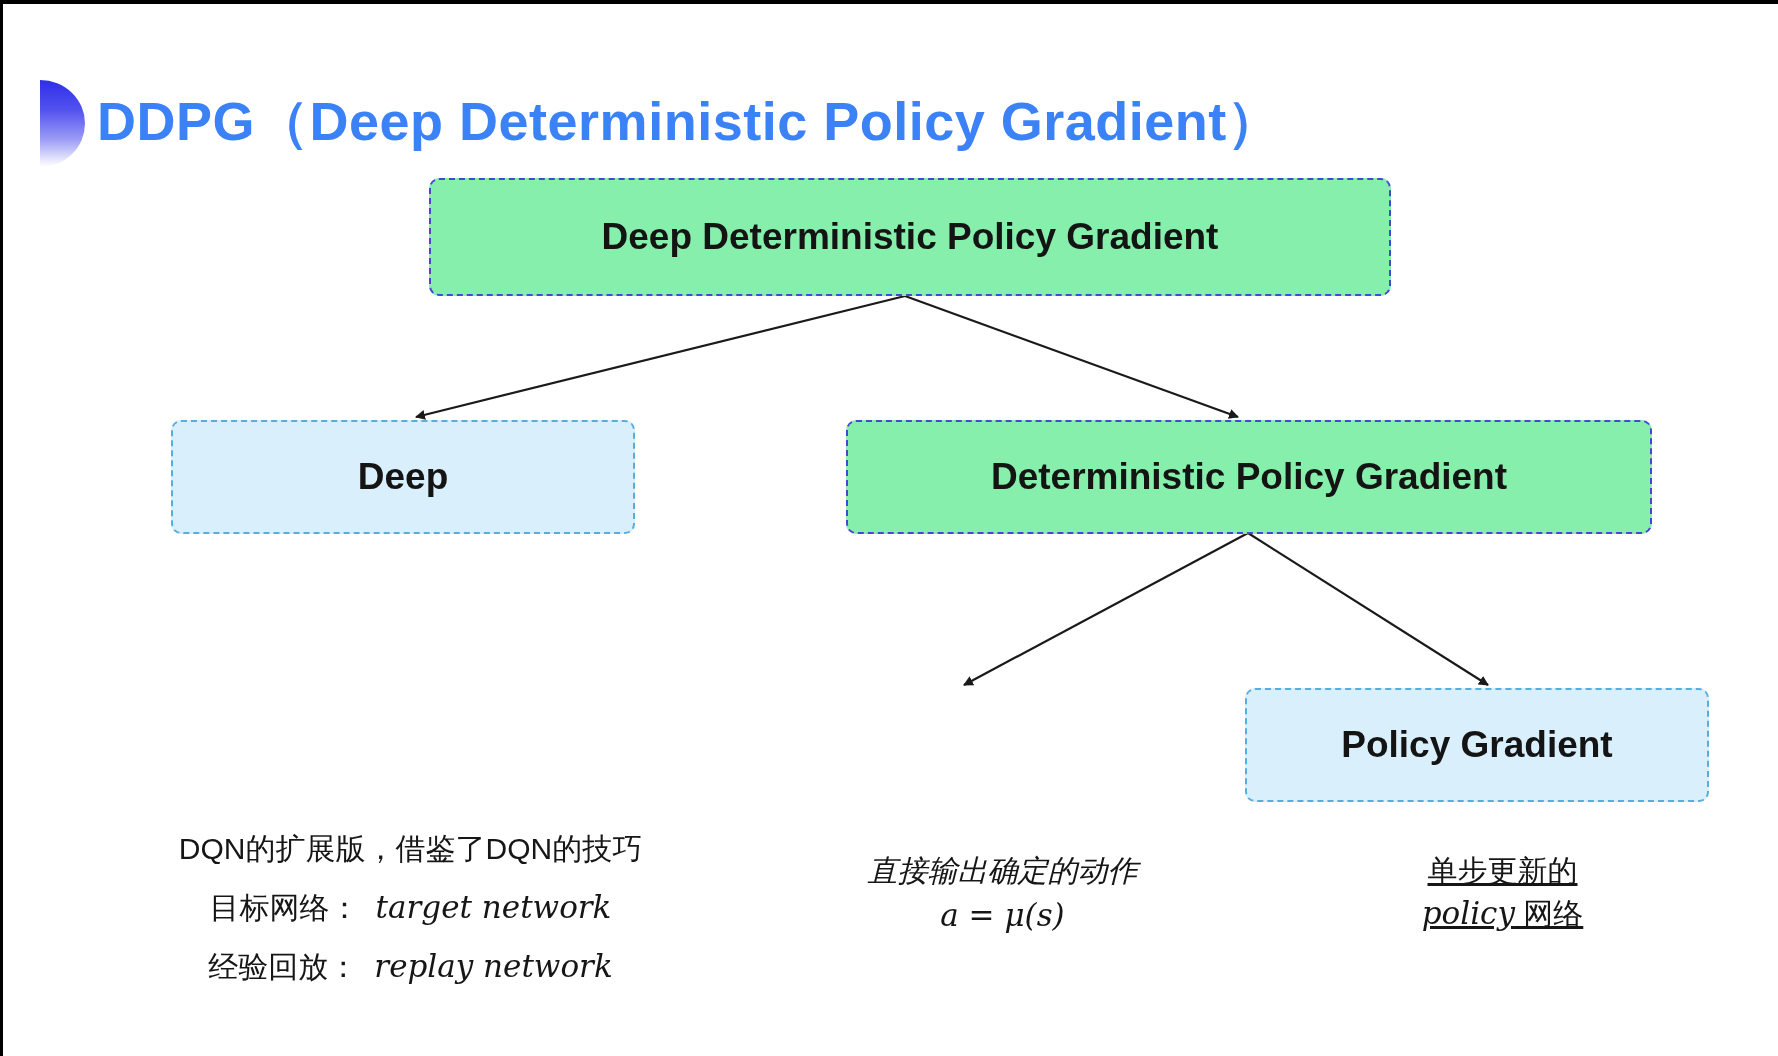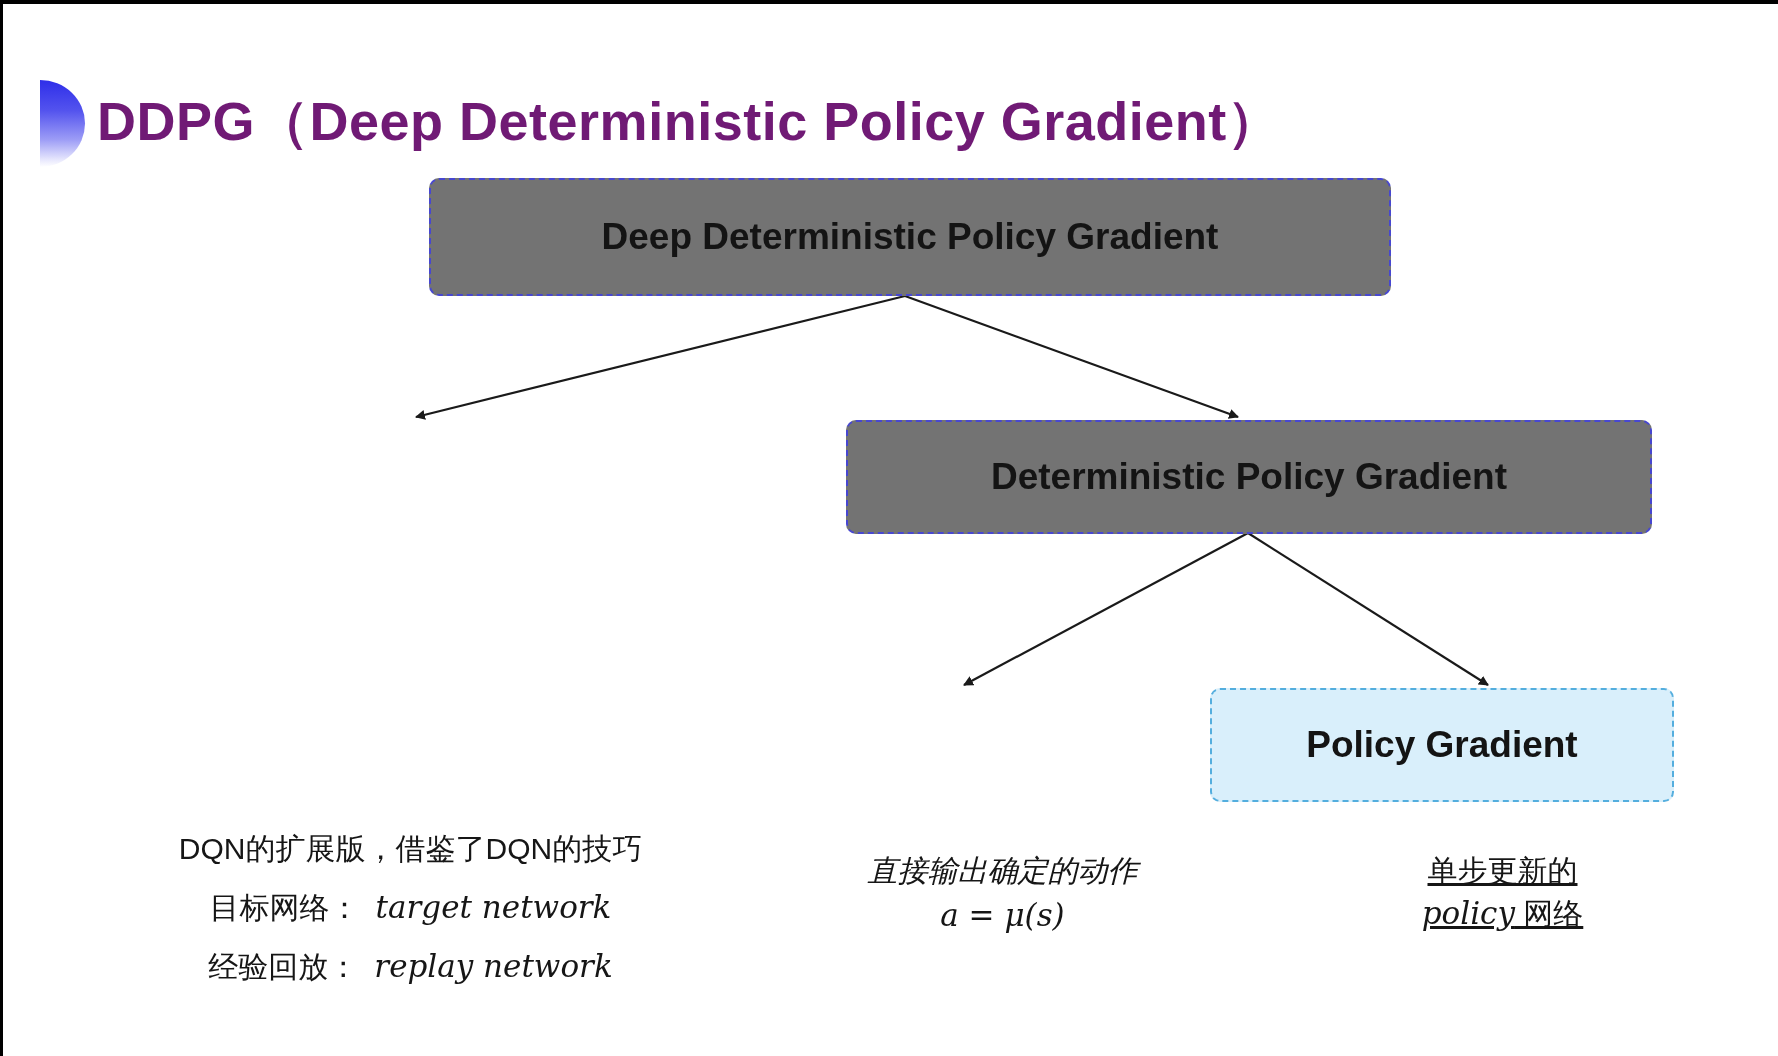--- a/index.html
+++ b/index.html
@@ -31,21 +31,21 @@
     left: 40px; top: 80px;
     width: 45px; height: 87px;
     border-radius: 0 100% 100% 0 / 0 50% 50% 0;
     background: linear-gradient(180deg, #2e2ee9 0%, #5353ee 35%, #9b9bf6 68%, #e8e8fd 92%, #ffffff 100%);
   }
   .page-title {
     position: absolute;
     left: 97px; top: 86px;
     font-size: 54px;
     font-weight: 600;
-    color: #701a75;
+    color: #3b82f6;
     letter-spacing: 0.5px;
     white-space: nowrap;
   }
   
   svg.arrows {
     position: absolute;
     left: 0; top: 0;
     width: 1778px; height: 1056px;
     z-index: 5;
     pointer-events: none;
@@ -57,32 +57,32 @@
     display: flex;
     align-items: center;
     justify-content: center;
     border-radius: 10px;
     font-size: 37px;
     font-weight: 600;
     color: #141414;
     white-space: nowrap;
   }
   .node.lavender {
-    background: #737373;
+    background: #86efac;
     border: 2.5px dashed #4747d1;
   }
   .node.cyan {
     background: #d9effb;
     border: 2.5px dashed #54aede;
   }
   .node-root          { left: 429px;  top: 178px; width: 958px; height: 114px; }
   .node-deep          { left: 171px;  top: 420px; width: 460px; height: 110px; }
   .node-dpg           { left: 846px;  top: 420px; width: 802px; height: 110px; }
   .node-deterministic { left: 720px;  top: 688px; width: 475px; height: 110px; }
-  .node-pg            { left: 1210px; top: 688px; width: 460px; height: 110px; }
+  .node-pg            { left: 1245px; top: 688px; width: 460px; height: 110px; }
   
   .note {
     position: absolute;
     z-index: 10;
     color: #161616;
     font-size: 30px;
     font-weight: 500;
     text-align: center;
     white-space: nowrap;
   }
@@ -121,20 +121,23 @@
     <line x1="905" y1="296" x2="416" y2="417" stroke="#1a1a1a" stroke-width="2.2" marker-end="url(#ah)"></line>
     <line x1="905" y1="296" x2="1238" y2="417" stroke="#1a1a1a" stroke-width="2.2" marker-end="url(#ah)"></line>
     <line x1="1248" y1="533" x2="964" y2="685" stroke="#1a1a1a" stroke-width="2.2" marker-end="url(#ah)"></line>
     <line x1="1248" y1="533" x2="1488" y2="685" stroke="#1a1a1a" stroke-width="2.2" marker-end="url(#ah)"></line>
   </svg>
 
   <div class="node lavender node-root">
     <span>Deep Deterministic Policy Gradient</span>
   </div>
 
+  <div class="node cyan node-deep">
+    <span>Deep</span>
+  </div>
 
   <div class="node lavender node-dpg">
     <span>Deterministic Policy Gradient</span>
   </div>
 
 
   <div class="node cyan node-pg">
     <span>Policy Gradient</span>
   </div>
 

